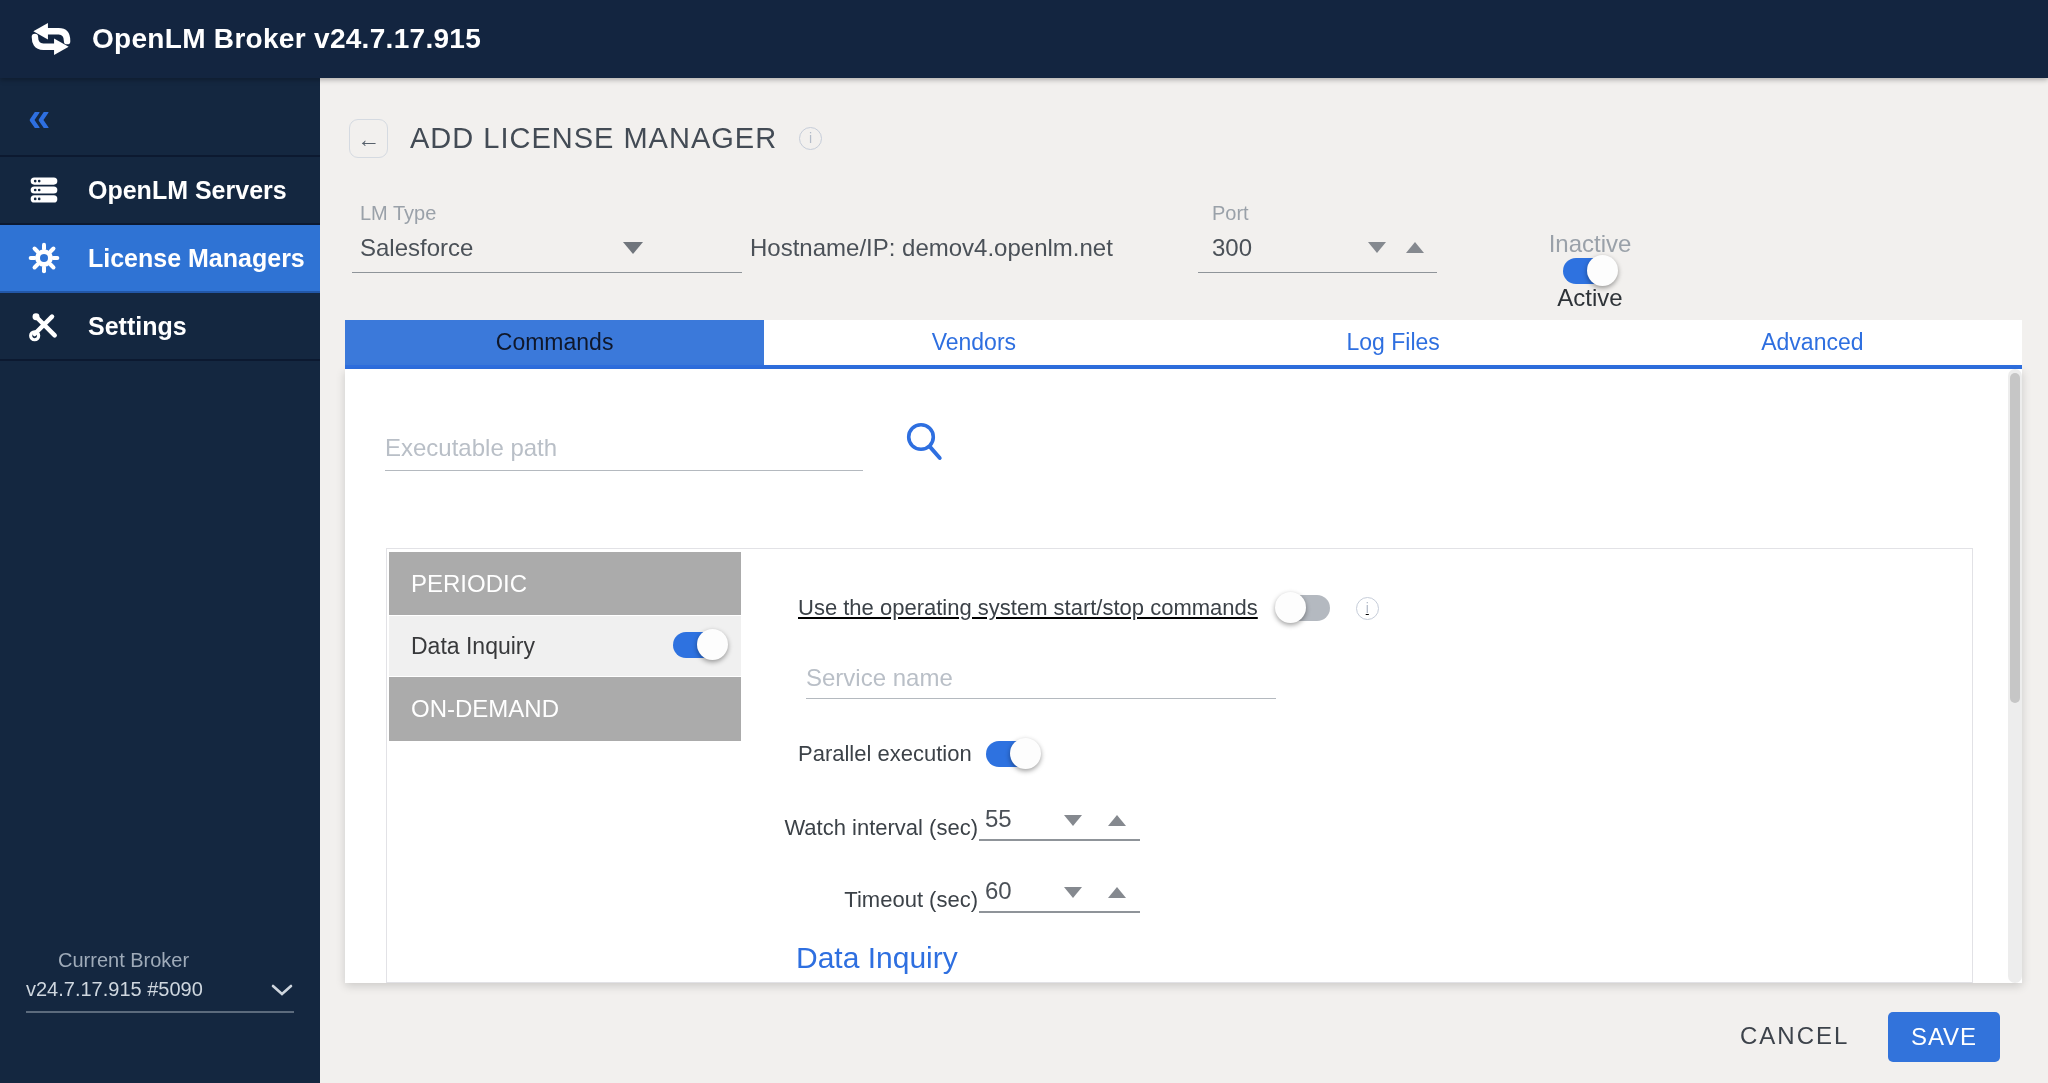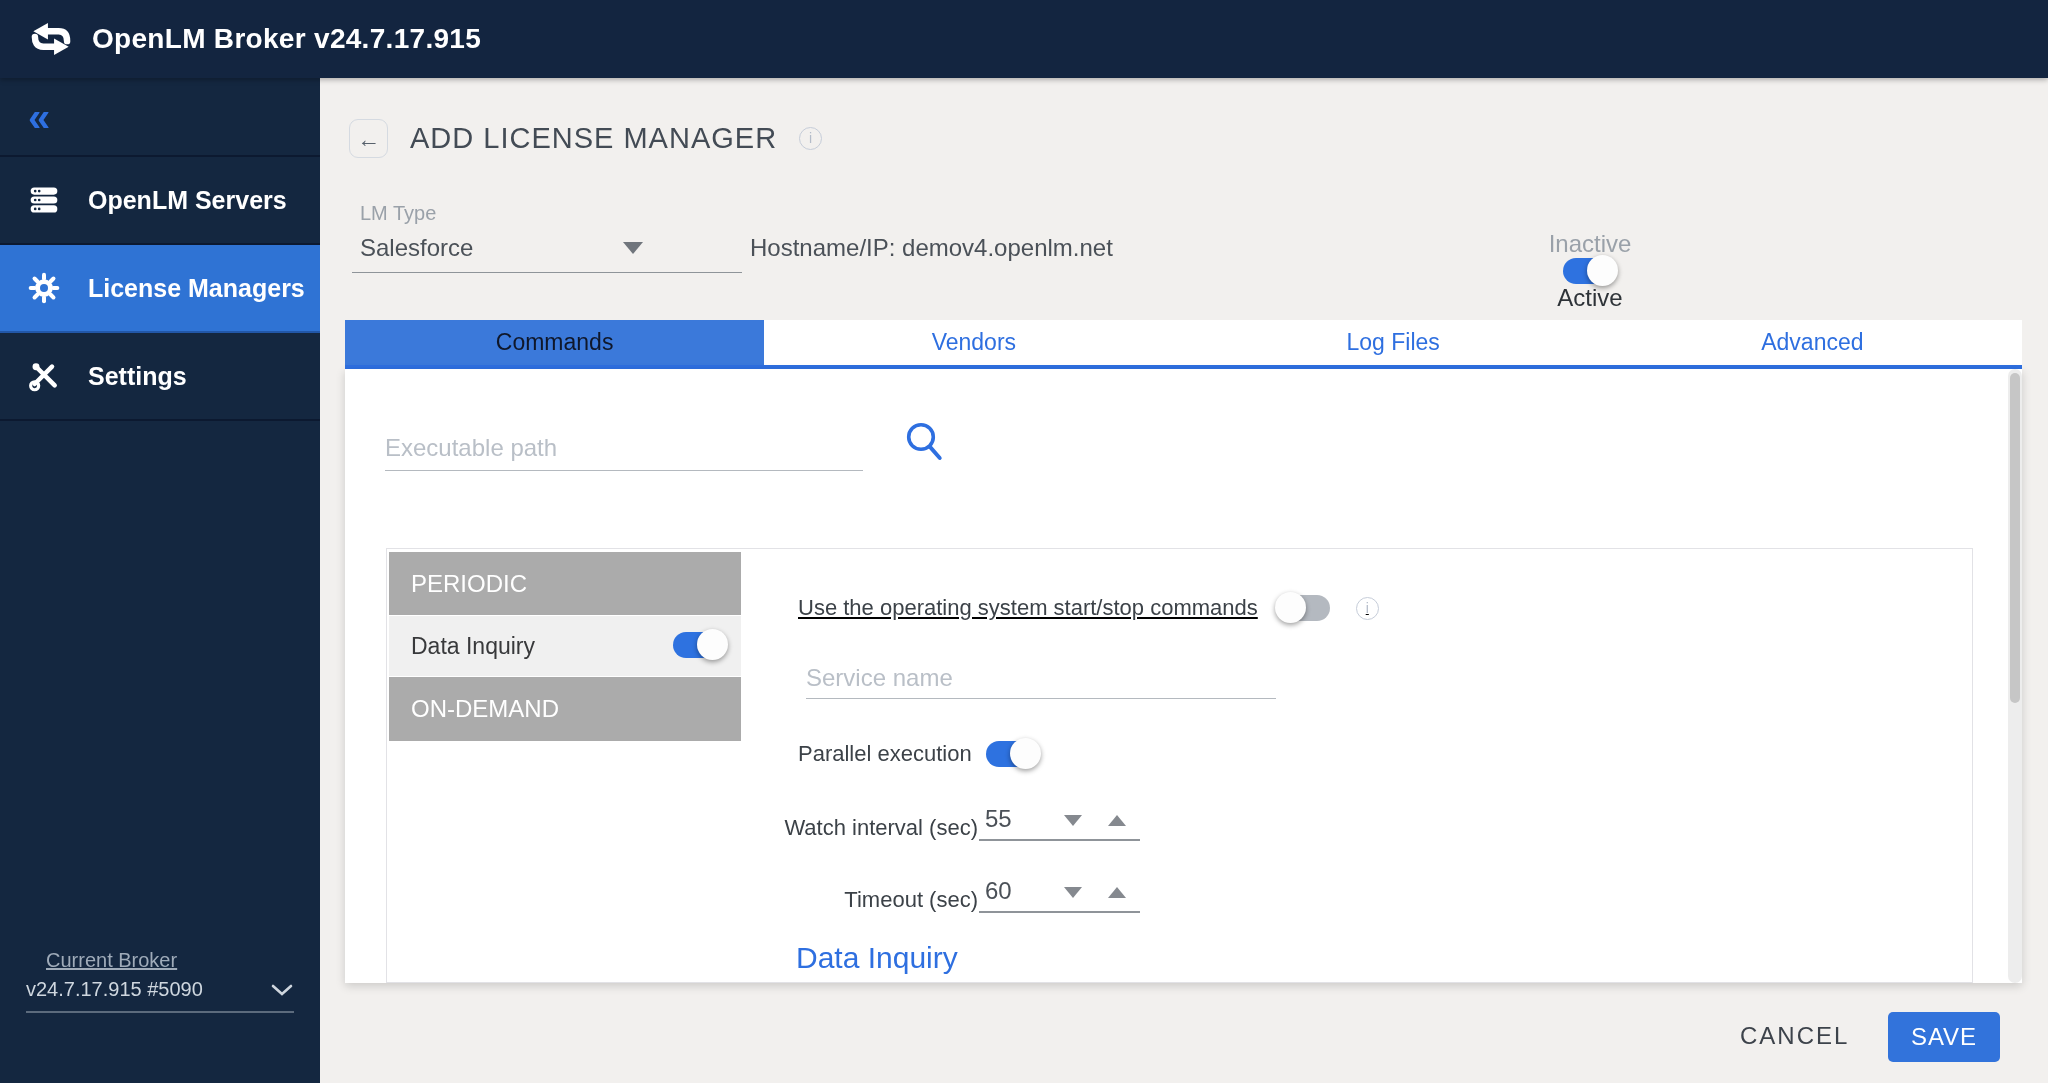--- a/index.html
+++ b/index.html
@@ -19,30 +19,30 @@
   .appbar .app-title { margin-left:18px; color:#ffffff; font-size:28px; font-weight:600; letter-spacing:.3px; }
   
   .sidebar {
     position:absolute; left:0; top:78px; width:320px; height:1005px;
     background:#142740; z-index:20;
   }
   .collapse-row { height:77px; display:flex; align-items:center; }
   .collapse-glyph { margin-left:28px; color:#2e6fe0; font-size:40px; font-weight:700; line-height:40px; }
   .nav { border-top:2px solid #0c1930; }
   .nav-item {
-    position:relative; height:88px; display:flex; align-items:center;
+    position:relative; height:68px; display:flex; align-items:center;
     border-bottom:2px solid #0c1930; cursor:pointer;
   }
   .nav-item .nav-ic { width:32px; height:32px; margin-left:28px; flex:0 0 auto; }
   .nav-item .nav-label { margin-left:28px; color:#ffffff; font-size:25px; font-weight:600; }
   .nav-item.active { background:#2f73d4; border-bottom-color:#2257a8; }
   .broker {
     position:absolute; left:26px; bottom:70px; width:268px;
   }
-  .broker-label { color:#9fabb9; font-size:20px; margin-left:20px; margin-bottom:6px;text-decoration:underline; }
+  .broker-label { color:#9fabb9; font-size:20px; margin-left:32px; margin-bottom:6px; }
   .broker-row { display:flex; align-items:center; justify-content:space-between;
     padding-bottom:10px; border-bottom:2px solid #5c6b7d; }
   .broker-value { color:#cfd7df; font-size:20px; }
   
   .main { position:absolute; left:320px; top:78px; width:1728px; height:1005px; background:#f2f0ee; }
   .page-head { position:absolute; left:29px; top:41px; display:flex; align-items:center; }
   .back-btn {
     width:39px; height:39px; border:1.5px solid #d5dae1; border-radius:9px; background:transparent;
     color:#57616c; font-size:23px; line-height:36px; text-align:center; cursor:pointer;
     font-family:inherit;
@@ -242,20 +242,26 @@
     </div>
 
     <div class="lm-type field-underline">
       <div class="f-label">LM Type</div>
       <div class="f-value">Salesforce</div>
       <div class="caret-down"></div>
     </div>
 
     <div class="hostname">Hostname/IP: demov4.openlm.net</div>
 
+    <div class="port field-underline">
+      <div class="f-label">Port</div>
+      <div class="f-value">300</div>
+      <div class="tri down"></div>
+      <div class="tri up"></div>
+    </div>
 
     <div class="status-row">
       <span class="off-label">Inactive</span>
       <div class="switch on">
           <div class="knob"></div>
         </div>
       <span class="on-label">Active</span>
     </div>
 
     <div class="tabs">

